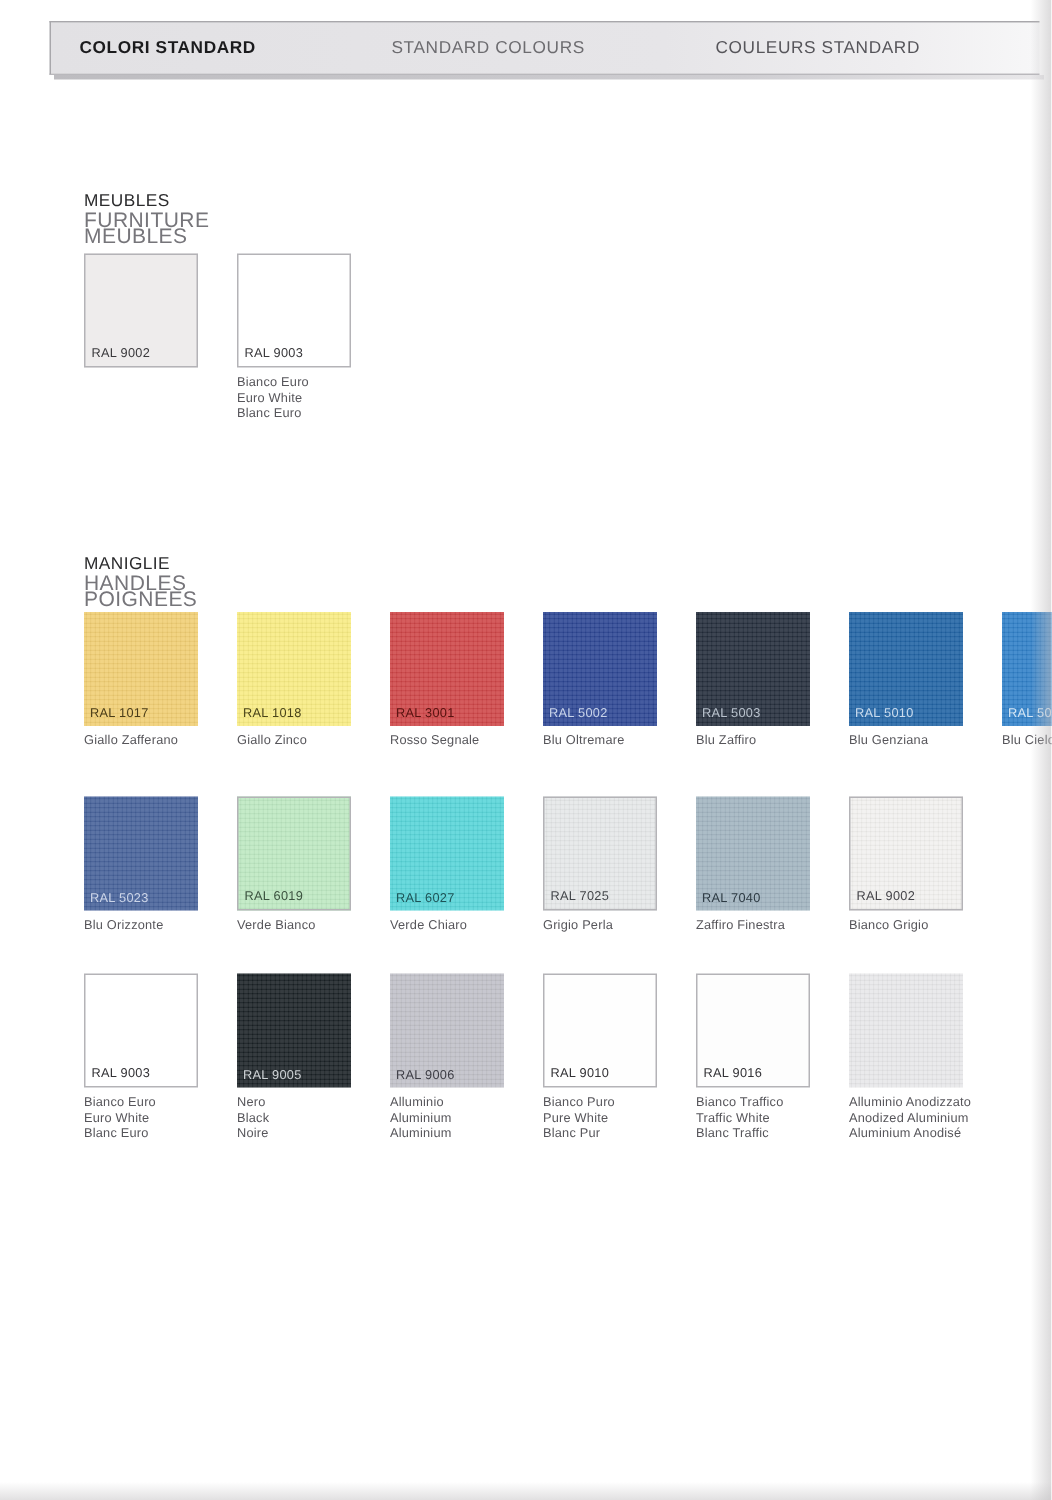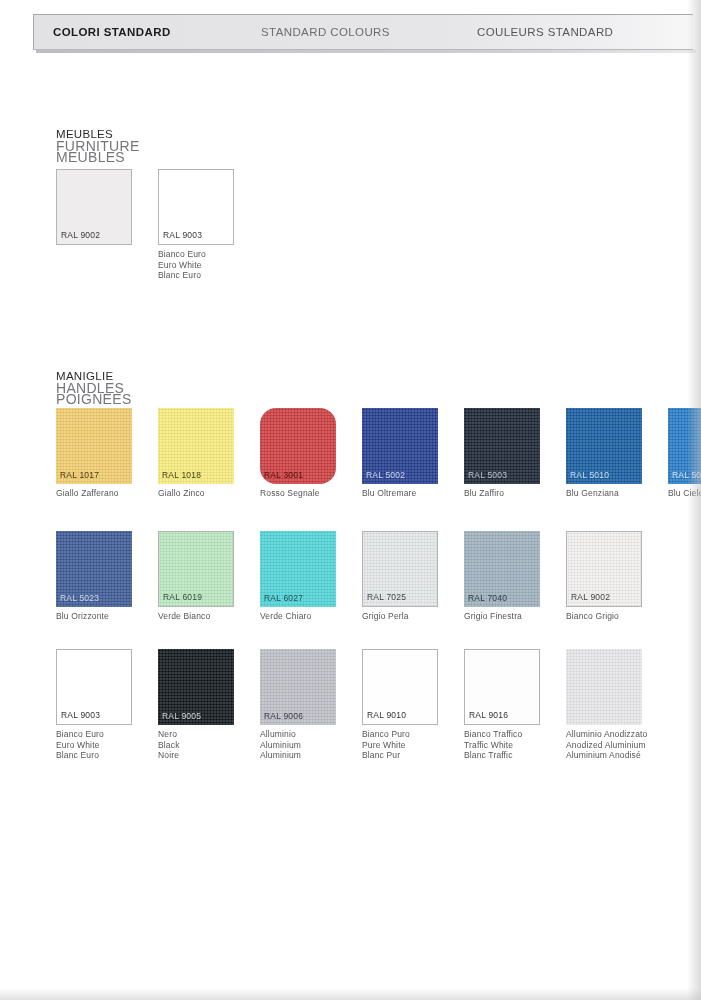--- a/index.html
+++ b/index.html
@@ -196,21 +196,21 @@
       </div>
       <div class="cell">
         <div class="chip weave" style="background-color: rgb(247, 234, 122);">
           <span class="chip-code" style="color: rgb(74, 69, 26);">RAL 1018</span>
         </div>
         <div class="caption">
           <div>Giallo Zinco</div>
         </div>
       </div>
       <div class="cell">
-        <div class="chip weave" style="background-color: rgb(203, 58, 60); border-radius: 16px;">
+        <div class="chip weave" style="background-color: rgb(203, 58, 60);">
           <span class="chip-code" style="color: rgb(87, 18, 15);">RAL 3001</span>
         </div>
         <div class="caption">
           <div>Rosso Segnale</div>
         </div>
       </div>
       <div class="cell">
         <div class="chip weave" style="background-color: rgb(31, 58, 140);">
           <span class="chip-code" style="color: rgb(201, 212, 234);">RAL 5002</span>
         </div>
@@ -274,21 +274,21 @@
         </div>
         <div class="caption">
           <div>Grigio Perla</div>
         </div>
       </div>
       <div class="cell">
         <div class="chip weave" style="background-color: rgb(155, 175, 188);">
           <span class="chip-code" style="color: rgb(45, 58, 67);">RAL 7040</span>
         </div>
         <div class="caption">
-          <div>Grigio Finestra</div>
+          <div>Zaffiro Finestra</div>
         </div>
       </div>
       <div class="cell">
         <div class="chip bordered weave" style="background-color: rgb(241, 240, 238);">
           <span class="chip-code" style="color: rgb(70, 69, 74);">RAL 9002</span>
         </div>
         <div class="caption">
           <div>Bianco Grigio</div>
         </div>
       </div>

